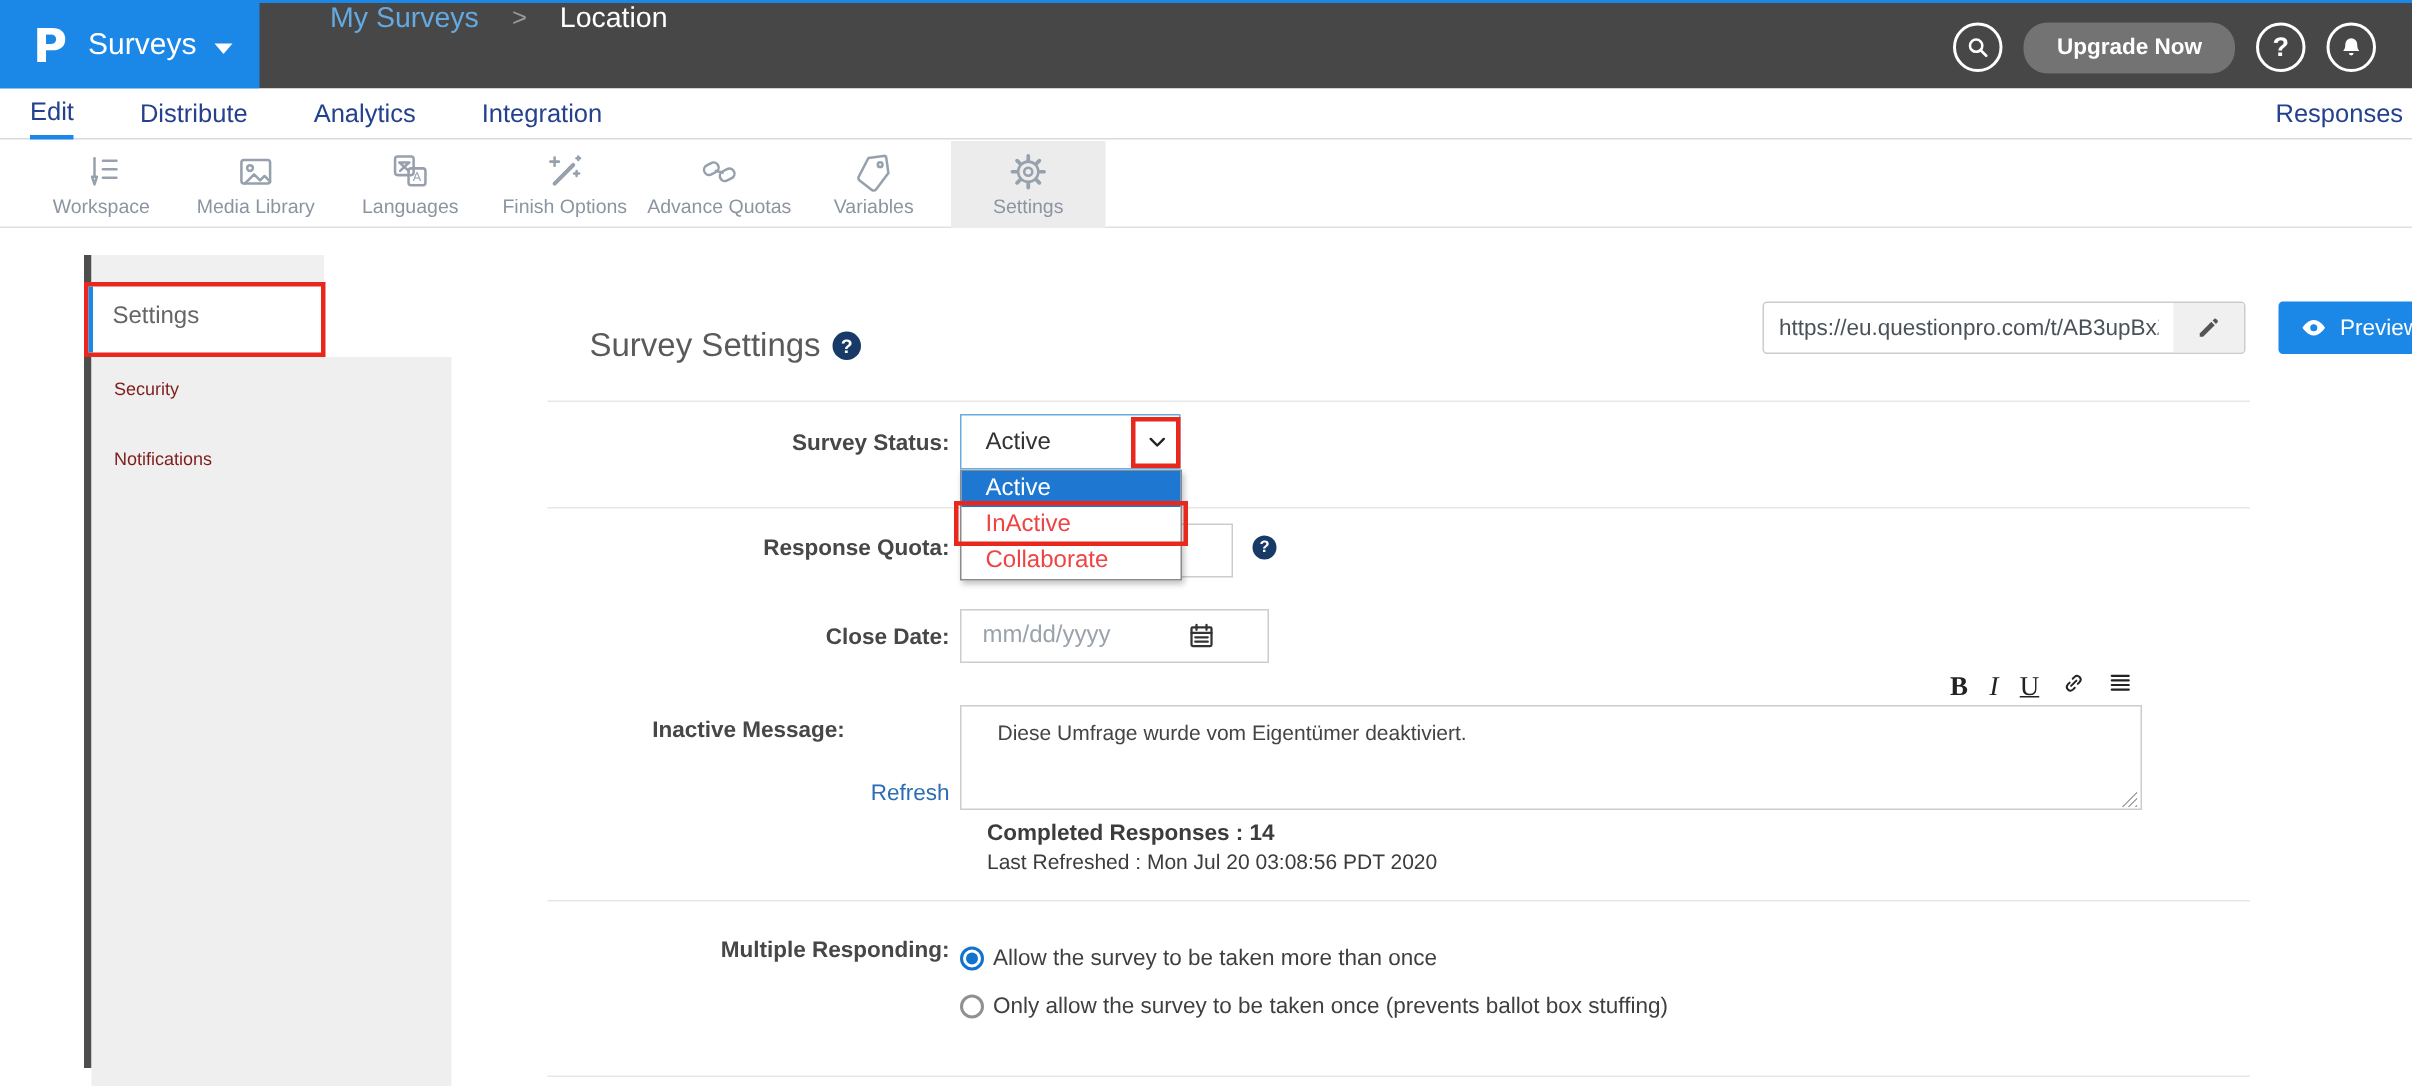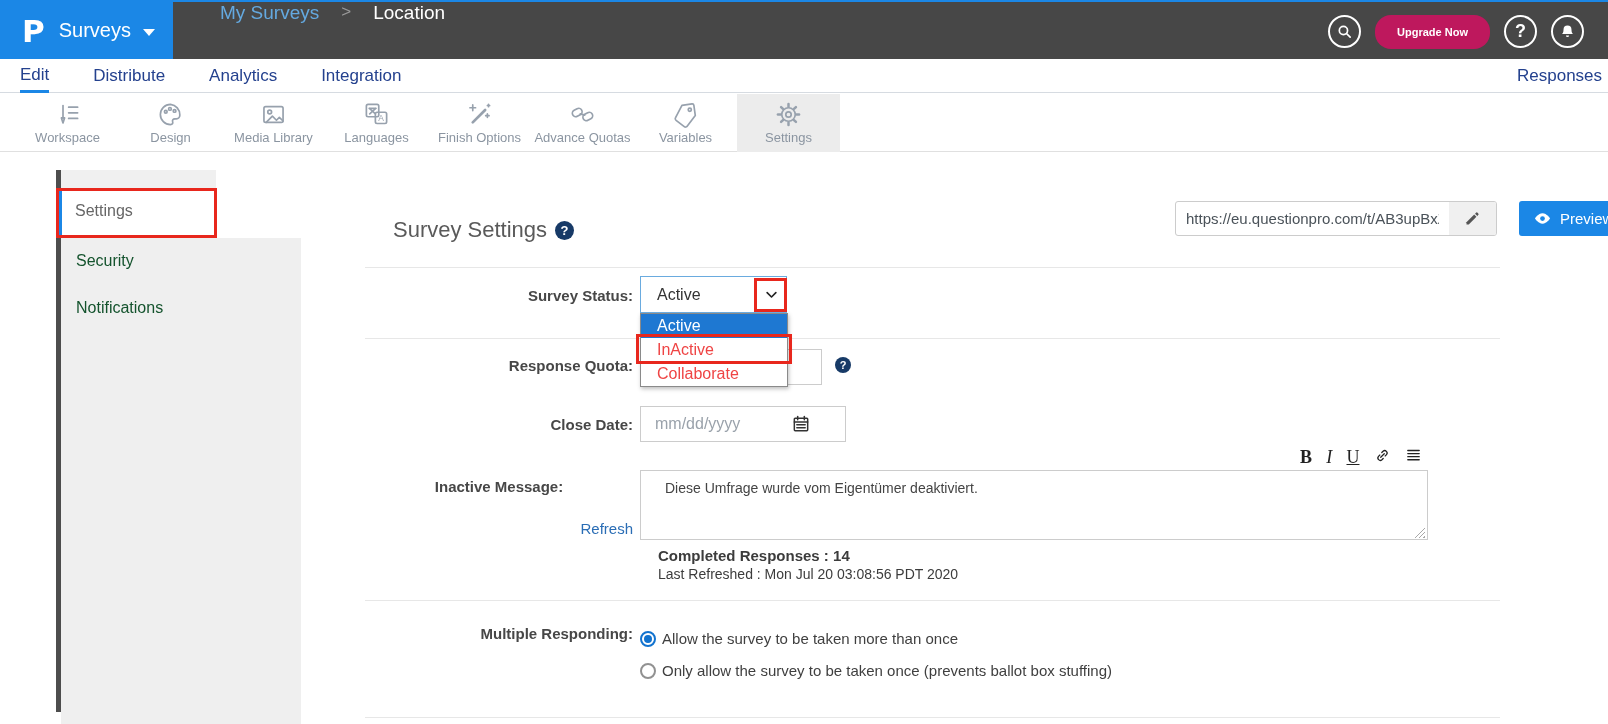--- a/index.html
+++ b/index.html
@@ -22,22 +22,22 @@
                 display:flex; align-items:flex-start; font-size:19px; }
   .crumb-parent { color:#64a9e0; cursor:pointer; }
   .crumb-sep { color:#9a9a9a; margin:0 22px; font-size:17px; }
   .crumb-current { color:#fff; }
   .header-right { position:absolute; right:24px; top:0; height:59px;
                   display:flex; align-items:center; gap:14px; }
   .hdr-circle { width:33px; height:33px; border:2px solid #fff; border-radius:50%;
                 display:flex; align-items:center; justify-content:center;
                 cursor:pointer; flex:0 0 auto; }
   .hdr-help-glyph { color:#fff; font-weight:700; font-size:18px; }
-  .upgrade-btn { height:34px; padding:0 22px; background:#be185d; border:none;
-                 border-radius:16px; color:#fff; font-weight:700; font-size:11px;
+  .upgrade-btn { height:34px; padding:0 22px; background:#737373; border:none;
+                 border-radius:16px; color:#fff; font-weight:700; font-size:15px;
                  cursor:pointer; font-family:inherit; }
 
   
   .nav-row { position:absolute; left:0; top:59px; width:1608px; height:34px;
              background:#fff; border-bottom:1px solid #d6dbe1; }
   .nav-tabs { position:absolute; left:20px; top:0; height:34px; display:flex; gap:44px; }
   .nav-tab { height:34px; display:flex; align-items:center; font-size:17px;
              color:#24418e; cursor:pointer; }
   .nav-tab.active { border-bottom:3px solid #1b87e6; font-weight:500; }
   .nav-right-link { position:absolute; left:1517px; top:0; height:34px; width:120px;
@@ -74,21 +74,21 @@
                      background:#4d4d4d; }
   .side-top-band { position:absolute; left:61px; top:170px; width:155px; height:19px;
                    background:#f0f0f0; }
   .side-active-item { position:absolute; left:56px; top:188px; width:161px; height:50px;
                       background:#fff; border:3px solid #e8271d; cursor:pointer; }
   .side-active-blue { position:absolute; left:0; top:0; width:3px; height:44px;
                       background:#1b87e6; }
   .side-active-label { position:absolute; left:16px; top:11px; font-size:16px; color:#666; }
   .side-panel { position:absolute; left:61px; top:238px; width:240px; height:486px;
                 background:#efefef; }
-  .side-item { position:absolute; left:15px; font-size:16px; color:#14532d; cursor:pointer; }
+  .side-item { position:absolute; left:15px; font-size:12px; color:#7f1d1d; cursor:pointer; }
 
   
   .page-title { position:absolute; left:393px; top:217px; font-size:22px; color:#5a5a5a; }
   .help-dot { position:absolute; width:19px; height:19px; border-radius:50%;
               background:#173a67; color:#fff; font-size:13px; font-weight:700;
               display:flex; align-items:center; justify-content:center; cursor:pointer; }
   .hr { position:absolute; height:1px; background:#e7e7e7; left:365px; width:1135px; }
 
   .form-label { position:absolute; width:268px; left:365px; text-align:right;
                 font-size:15px; font-weight:700; color:#474747; }
@@ -203,31 +203,20 @@
               <line x1="8" y1="4" x2="8" y2="15"></line>
               <path d="M8 19.5L6.6 15h2.8z"></path>
           <line x1="13" y1="5.5" x2="21" y2="5.5"></line>
               <line x1="13" y1="10.5" x2="21" y2="10.5"></line>
               <line x1="13" y1="15.5" x2="21" y2="15.5"></line>
             </svg>
         </span>
         <span class="tool-label">Workspace</span>
       </div>
 
-      <div class="tool-cell">
-        <span class="tool-icon">
-          <svg viewBox="0 0 24 24">
-              <path d="M12 3a9 9 0 1 0 0 18c1.6 0 2.4-1.1 1.9-2.5-.5-1.5.4-2.6 1.9-2.6h1.4a3.3 3.3 0 0 0 3.1-3.4A9.3 9.3 0 0 0 12 3z"></path>
-          <circle cx="7.8" cy="9.5" r="1.2"></circle>
-              <circle cx="11.5" cy="7" r="1.2"></circle>
-              <circle cx="15.6" cy="8.8" r="1.2"></circle>
-            </svg>
-        </span>
-        <span class="tool-label">Design</span>
-      </div>
 
       <div class="tool-cell">
         <span class="tool-icon">
           <svg viewBox="0 0 24 24">
               <rect x="3.5" y="5" width="17" height="14" rx="1.5"></rect>
           <circle cx="8.6" cy="9.8" r="1.7"></circle>
               <path d="M5.5 19l5.5-5.5 3.6 3.6 2.6-2.6 3.3 3.3"></path>
             </svg>
         </span>
         <span class="tool-label">Media Library</span>

